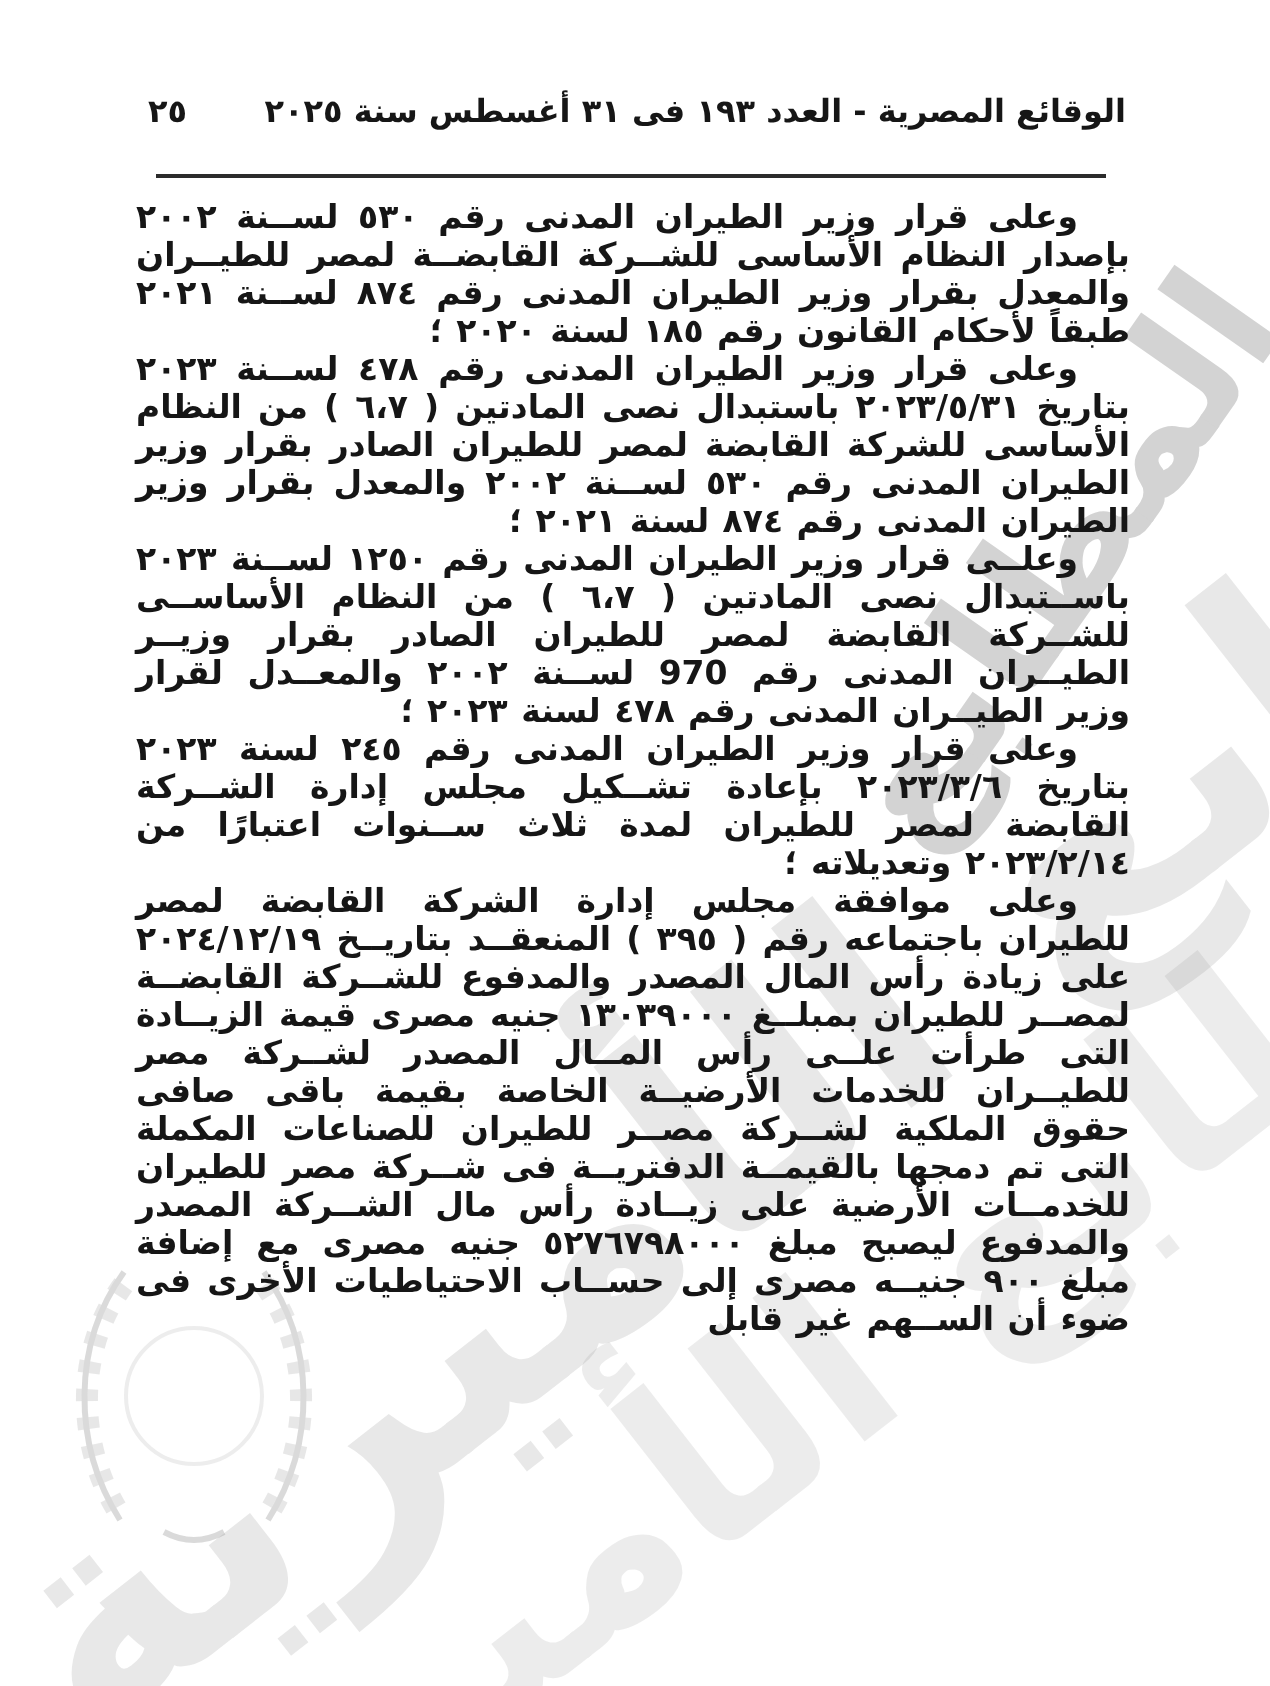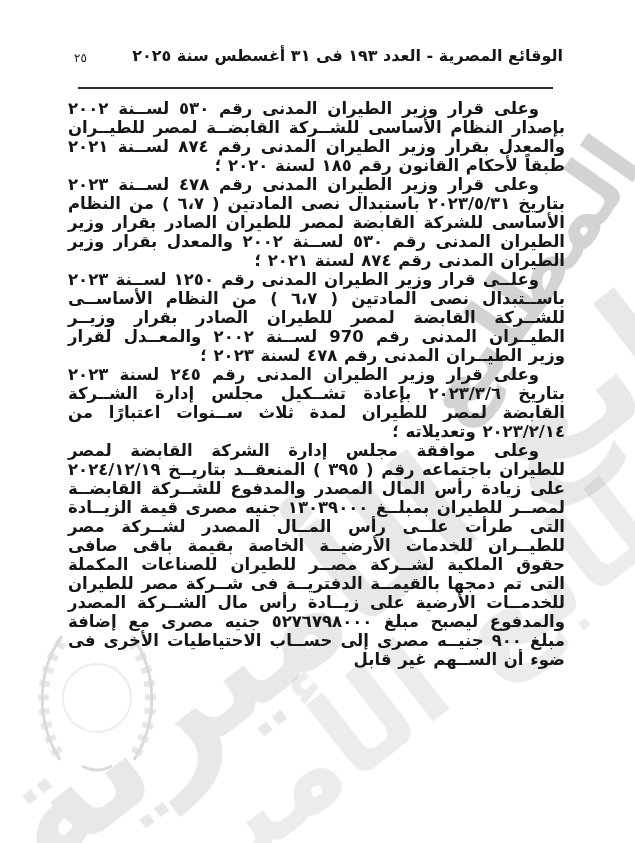--- a/index.html
+++ b/index.html
@@ -16,21 +16,21 @@
   .header{
     position:absolute;top:46px;right:72px;left:60px;
     direction:rtl;
     display:flex;justify-content:space-between;align-items:flex-end;
     z-index:2;
   }
   .header-title{
     font-size:16px;font-weight:bold;white-space:nowrap;
   }
   .page-number{
-    font-size:12px;font-weight:normal;padding-left:14px;
+    font-size:16px;font-weight:bold;padding-left:14px;
   }
   .header-rule{
     position:absolute;top:87px;left:78px;width:475px;height:2px;
     background:#2b2b2b;z-index:2;
   }
   
   .doc-body{
     position:absolute;top:99px;right:70px;width:497px;
     direction:rtl;
     z-index:2;

